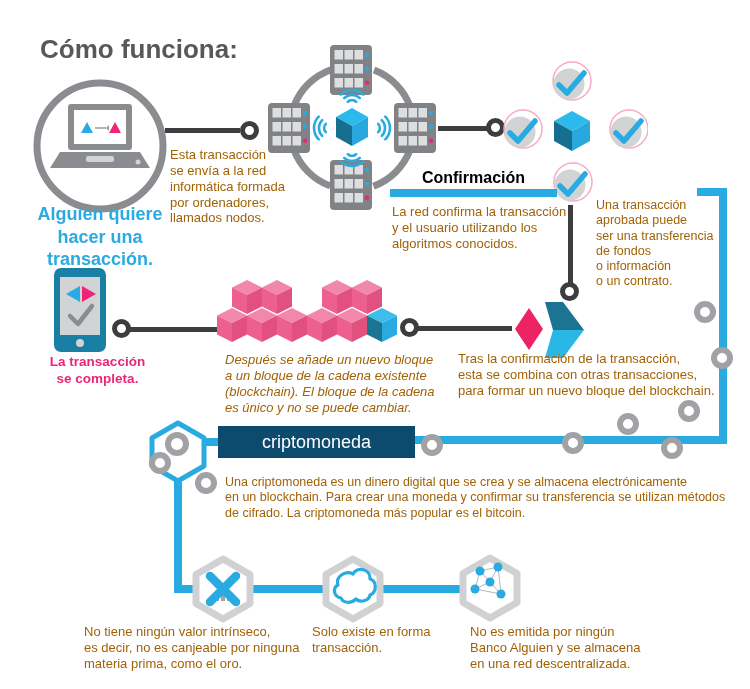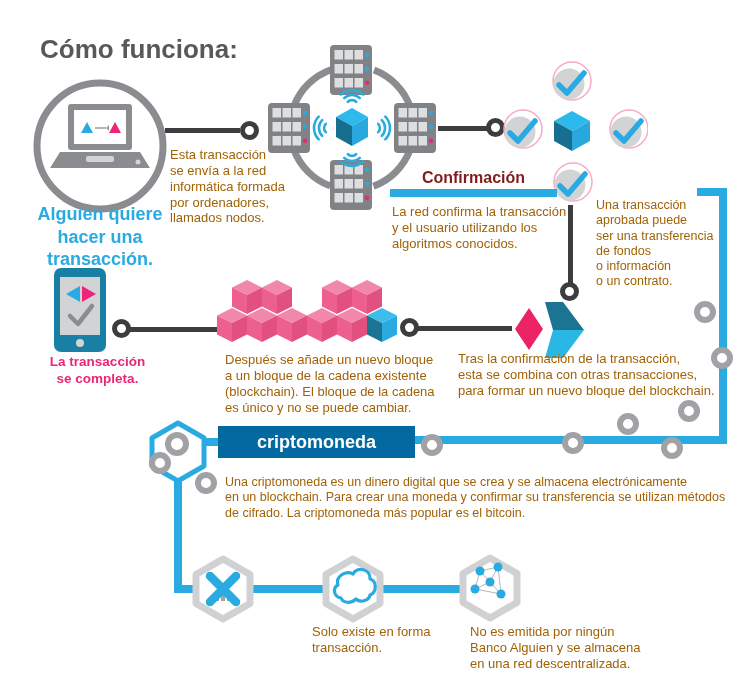--- a/index.html
+++ b/index.html
@@ -6,24 +6,24 @@
   .canvas{position:relative;width:750px;height:689px;background:#fff;overflow:hidden;
           font-family:"Liberation Sans",sans-serif;}
   .txt{position:absolute;color:#a16207;font-size:13px;line-height:1.22;white-space:pre-line;}
   .txt.small{font-size:12.5px;}
   .label-cyan{position:absolute;color:#29abe2;font-weight:bold;font-size:18px;line-height:1.25;
               text-align:center;white-space:pre-line;}
   .label-pink{position:absolute;color:#ed2577;font-weight:bold;font-size:13.5px;line-height:1.25;
               text-align:center;white-space:pre-line;}
   .title{position:absolute;left:40px;top:26px;color:#57585a;font-size:26px;font-weight:bold;margin-top:8px;}
   .conf-title{position:absolute;left:390px;top:169px;width:167px;text-align:center;
-              color:#7f1d1d;font-size:16px;font-weight:bold;}
+              color:#000000;font-size:16px;font-weight:bold;}
   .conf-bar{position:absolute;left:390px;top:189px;width:167px;height:8px;background:#29abe2;}
-  .banner{position:absolute;left:218px;top:426px;width:197px;height:32px;background:#0369a1;
-          color:#fff;font-size:18px;font-weight:bold;text-align:center;line-height:32px;}
+  .banner{position:absolute;left:218px;top:426px;width:197px;height:32px;background:#0c4a6e;
+          color:#fff;font-size:18px;font-weight:normal;text-align:center;line-height:32px;}
   .bline{position:absolute;background:#3d3d3f;}
   .bring{position:absolute;width:9px;height:9px;border:5px solid #3d3d3f;border-radius:50%;background:#fff;}
   .cline{position:absolute;background:#29abe2;}
   .gring{position:absolute;width:10px;height:10px;border:6px solid #a0a2a5;border-radius:50%;background:#fff;}
   svg{position:absolute;}
 </style>
 </head>
 <body>
 
 <div class="canvas">
@@ -167,21 +167,21 @@
       <use href="#pcube" x="47" y="2"></use>
     <use href="#pcube" x="2" y="30"></use>
       <use href="#pcube" x="32" y="30"></use>
       <use href="#pcube" x="62" y="30"></use>
     <use href="#pcube" x="107" y="2"></use>
       <use href="#pcube" x="137" y="2"></use>
     <use href="#pcube" x="92" y="30"></use>
       <use href="#pcube" x="122" y="30"></use>
     <use href="#bcube" x="152" y="30"></use>
   </svg>
-  <div class="txt" style="left:225px;top:352px;">Después se añade un nuevo bloque
+  <div class="txt" style="left:225px;top:352px;font-style:italic;">Después se añade un nuevo bloque
 a un bloque de la cadena existente
 (blockchain). El bloque de la cadena
 es único y no se puede cambiar.</div>
 
   <svg style="left:512px;top:300px;" width="72" height="58" viewBox="0 0 72 58">
     <polygon points="17,8 31,29 17,50 3,29" fill="#ed2464"></polygon>
     <polygon points="33,2 51,2 72,30 41,30" fill="#1b7491"></polygon>
     <polygon points="41,30 72,30 51,58 33,58" fill="#29b7e5"></polygon>
   </svg>
   <div class="txt" style="left:458px;top:351px;">Tras la confirmación de la transacción,
@@ -230,19 +230,22 @@
       <line x1="17" y1="35" x2="43" y2="40"></line>
         <line x1="40" y1="13" x2="43" y2="40"></line>
     </g>
     <circle cx="22" cy="17" r="4.5" fill="#29abe2"></circle>
       <circle cx="40" cy="13" r="4.5" fill="#29abe2"></circle>
     <circle cx="17" cy="35" r="4.5" fill="#29abe2"></circle>
       <circle cx="32" cy="28" r="4.5" fill="#29abe2"></circle>
     <circle cx="43" cy="40" r="4.5" fill="#29abe2"></circle>
   </svg>
 
+  <div class="txt" style="left:84px;top:624px;">No tiene ningún valor intrínseco,
+es decir, no es canjeable por ninguna
+materia prima, como el oro.</div>
   <div class="txt" style="left:312px;top:624px;">Solo existe en forma
 transacción.</div>
   <div class="txt" style="left:470px;top:624px;">No es emitida por ningún
 Banco Alguien y se almacena
 en una red descentralizada.</div>
 
 </div>
 
 </body></html>

